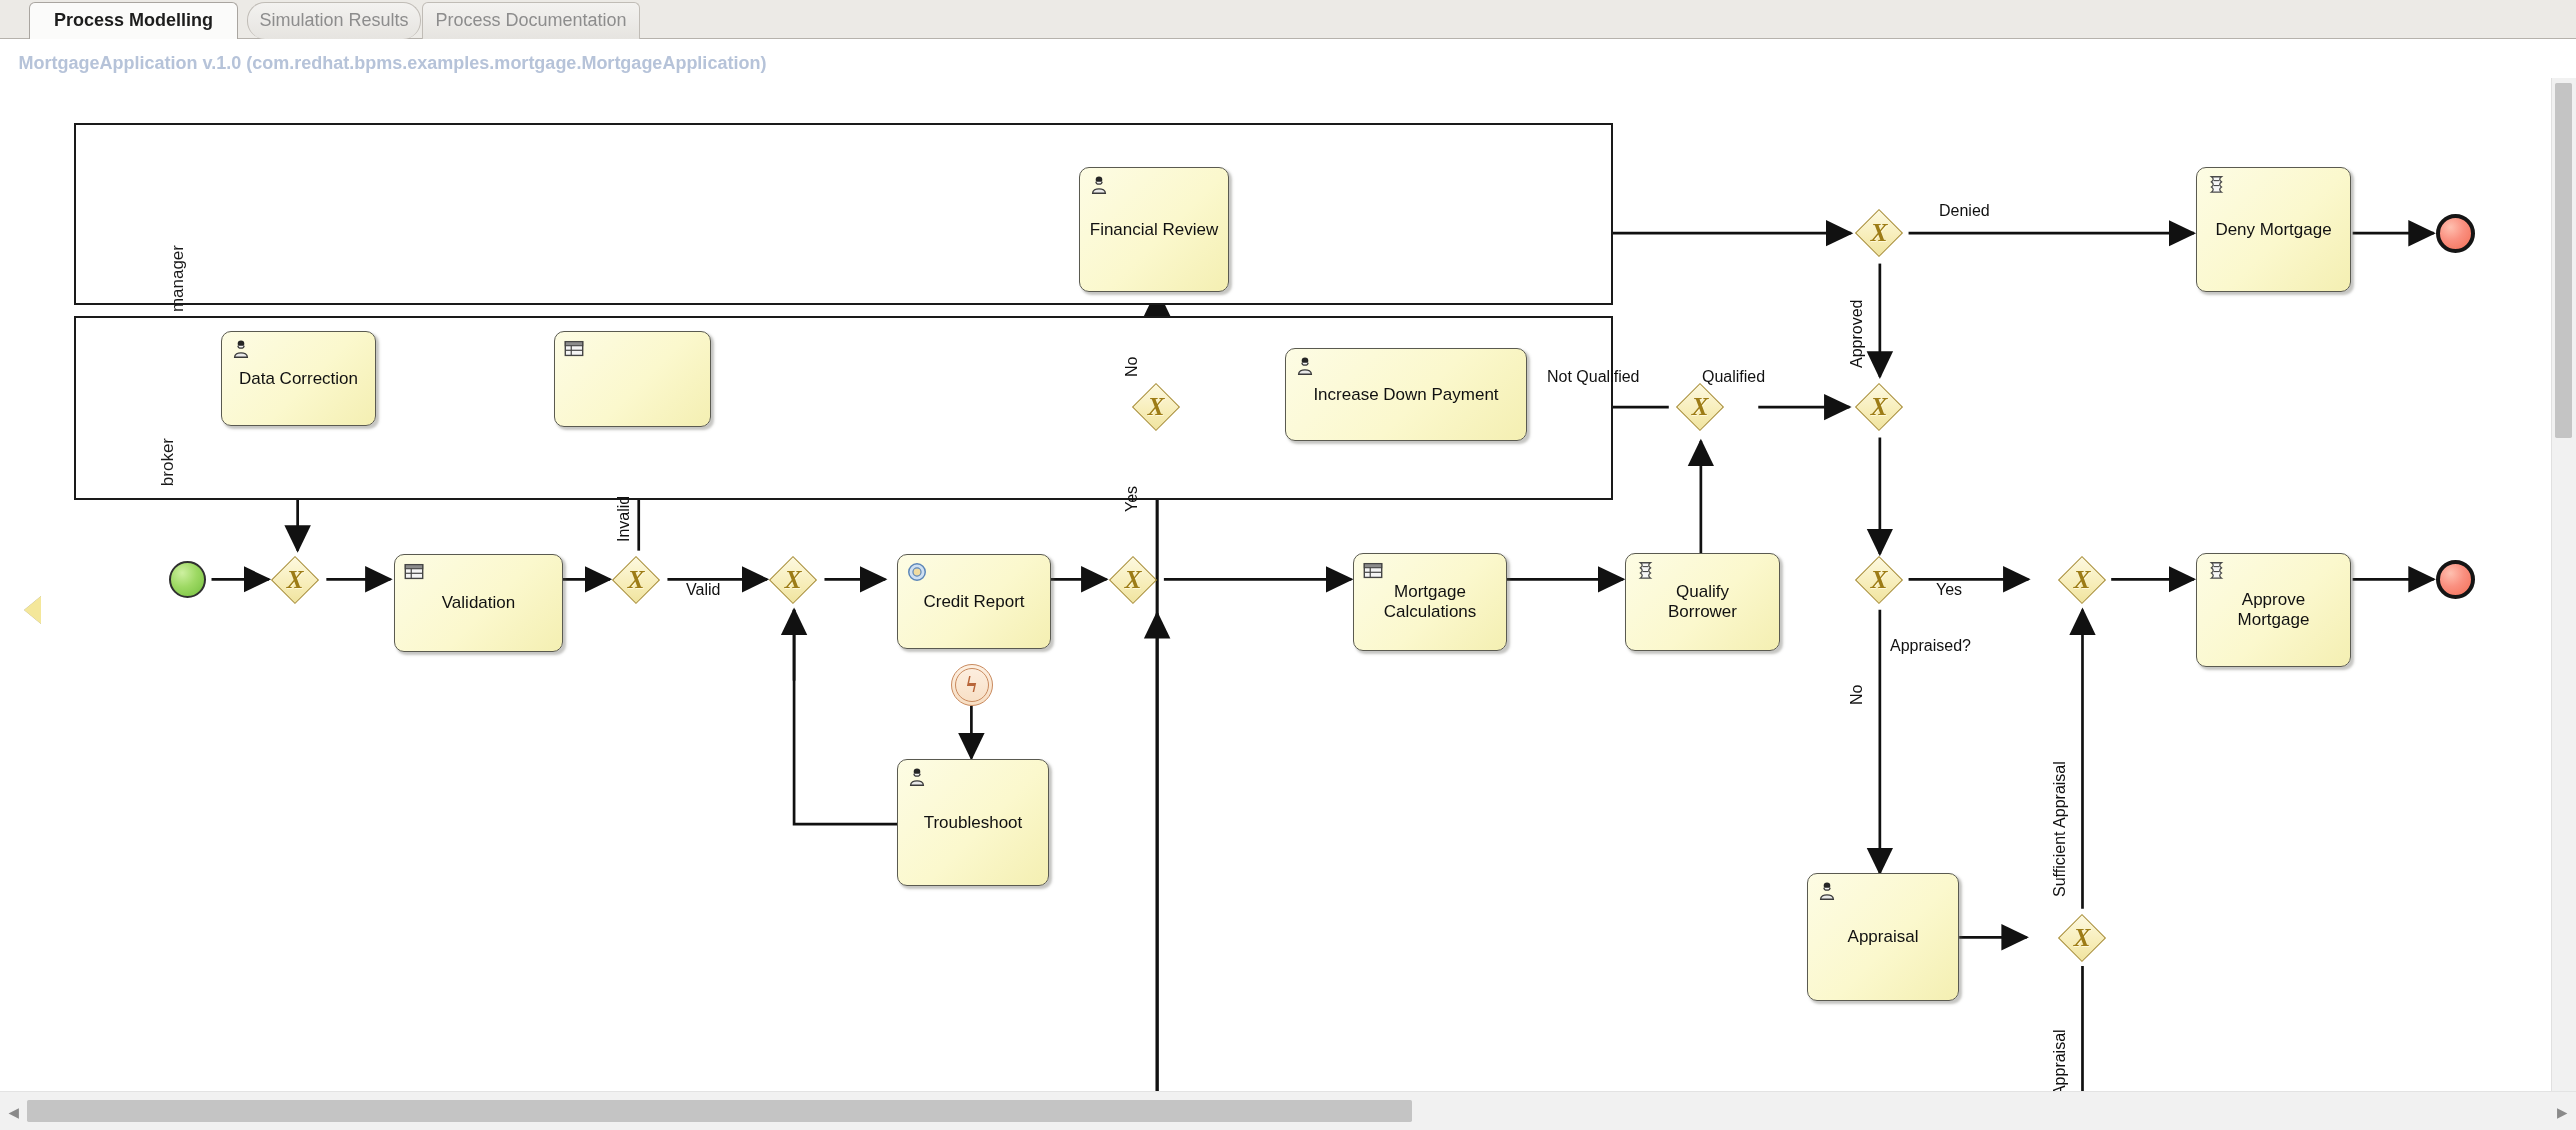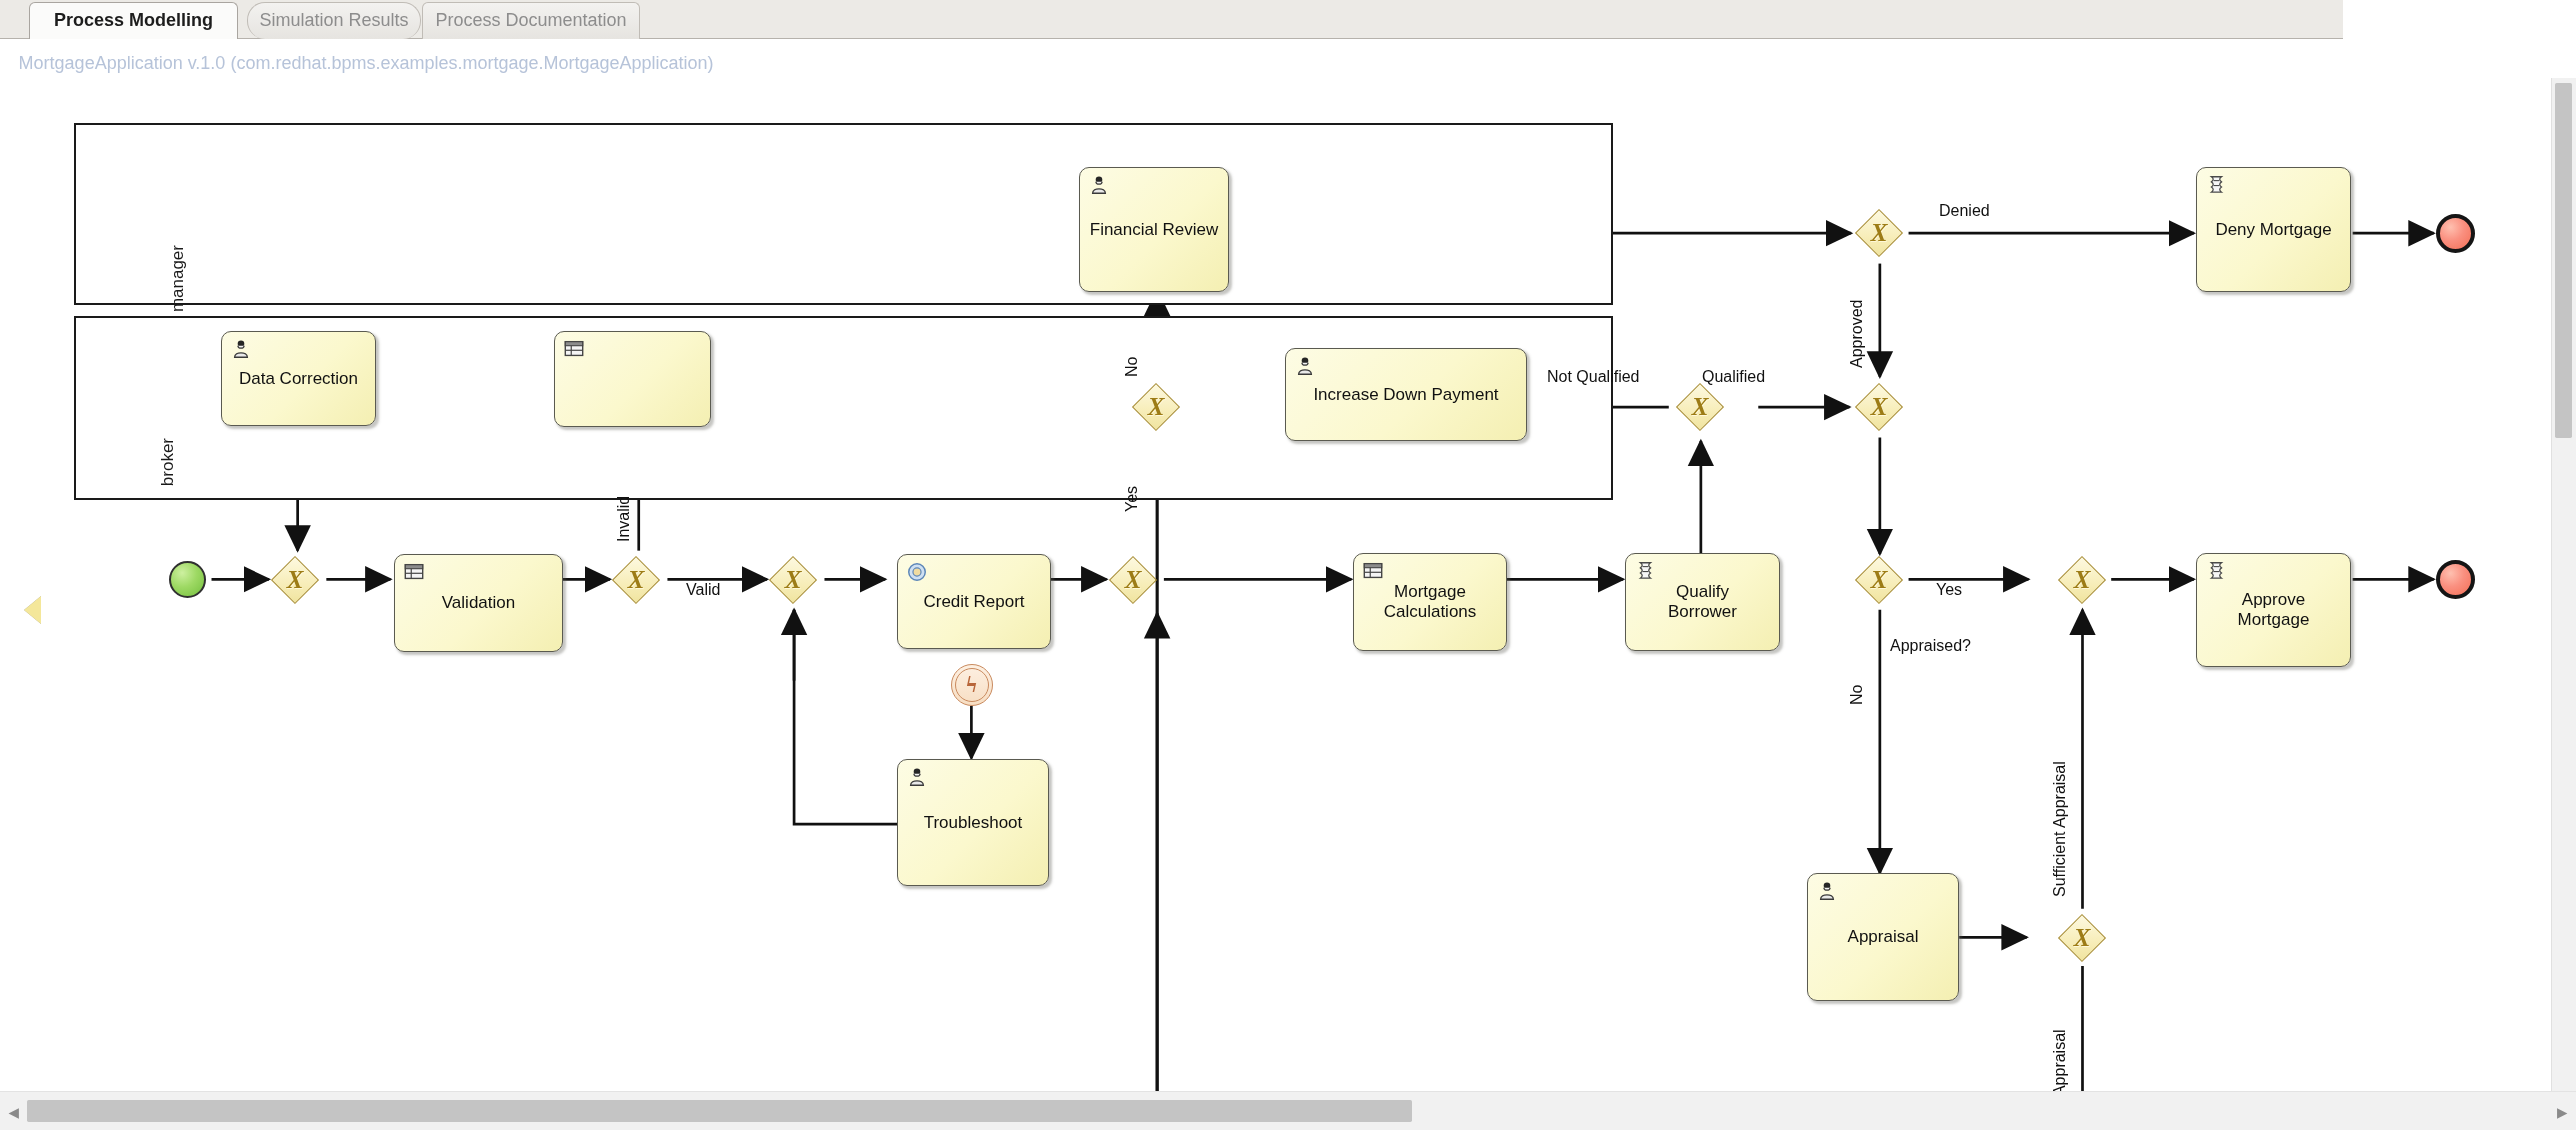--- a/index.html
+++ b/index.html
@@ -13,21 +13,21 @@
     width: 2576px;
     height: 1130px;
     background: #ffffff;
     overflow: hidden;
   }
 
   
   .tabbar {
     position: absolute;
     left: 0; top: 0;
-    width: 2343px; height: 39px;
+    width: 2576px; height: 39px;
     background: #eceae6;
     border-bottom: 1.7px solid #b6b2ac;
     box-sizing: border-box;
   }
   .tab {
     position: absolute;
     top: 1.7px;
     height: 37px;
     box-sizing: border-box;
     display: flex;
@@ -56,21 +56,21 @@
     left: 0; top: 39px;
     width: 2576px;
     height: 1052px;
     background: #ffffff;
     overflow: hidden;
   }
   .diagram-title {
     position: absolute;
     left: 18.6px; top: 14.4px;
     font-size: 18px;
-    font-weight: normal;
+    font-weight: bold;
     color: #b6c3d9;
     white-space: nowrap;
   }
 
   
   .scroll-v {
     position: absolute;
     right: 0; top: 39px;
     width: 24px; height: 1052px;
     background: #f1f1f1;

